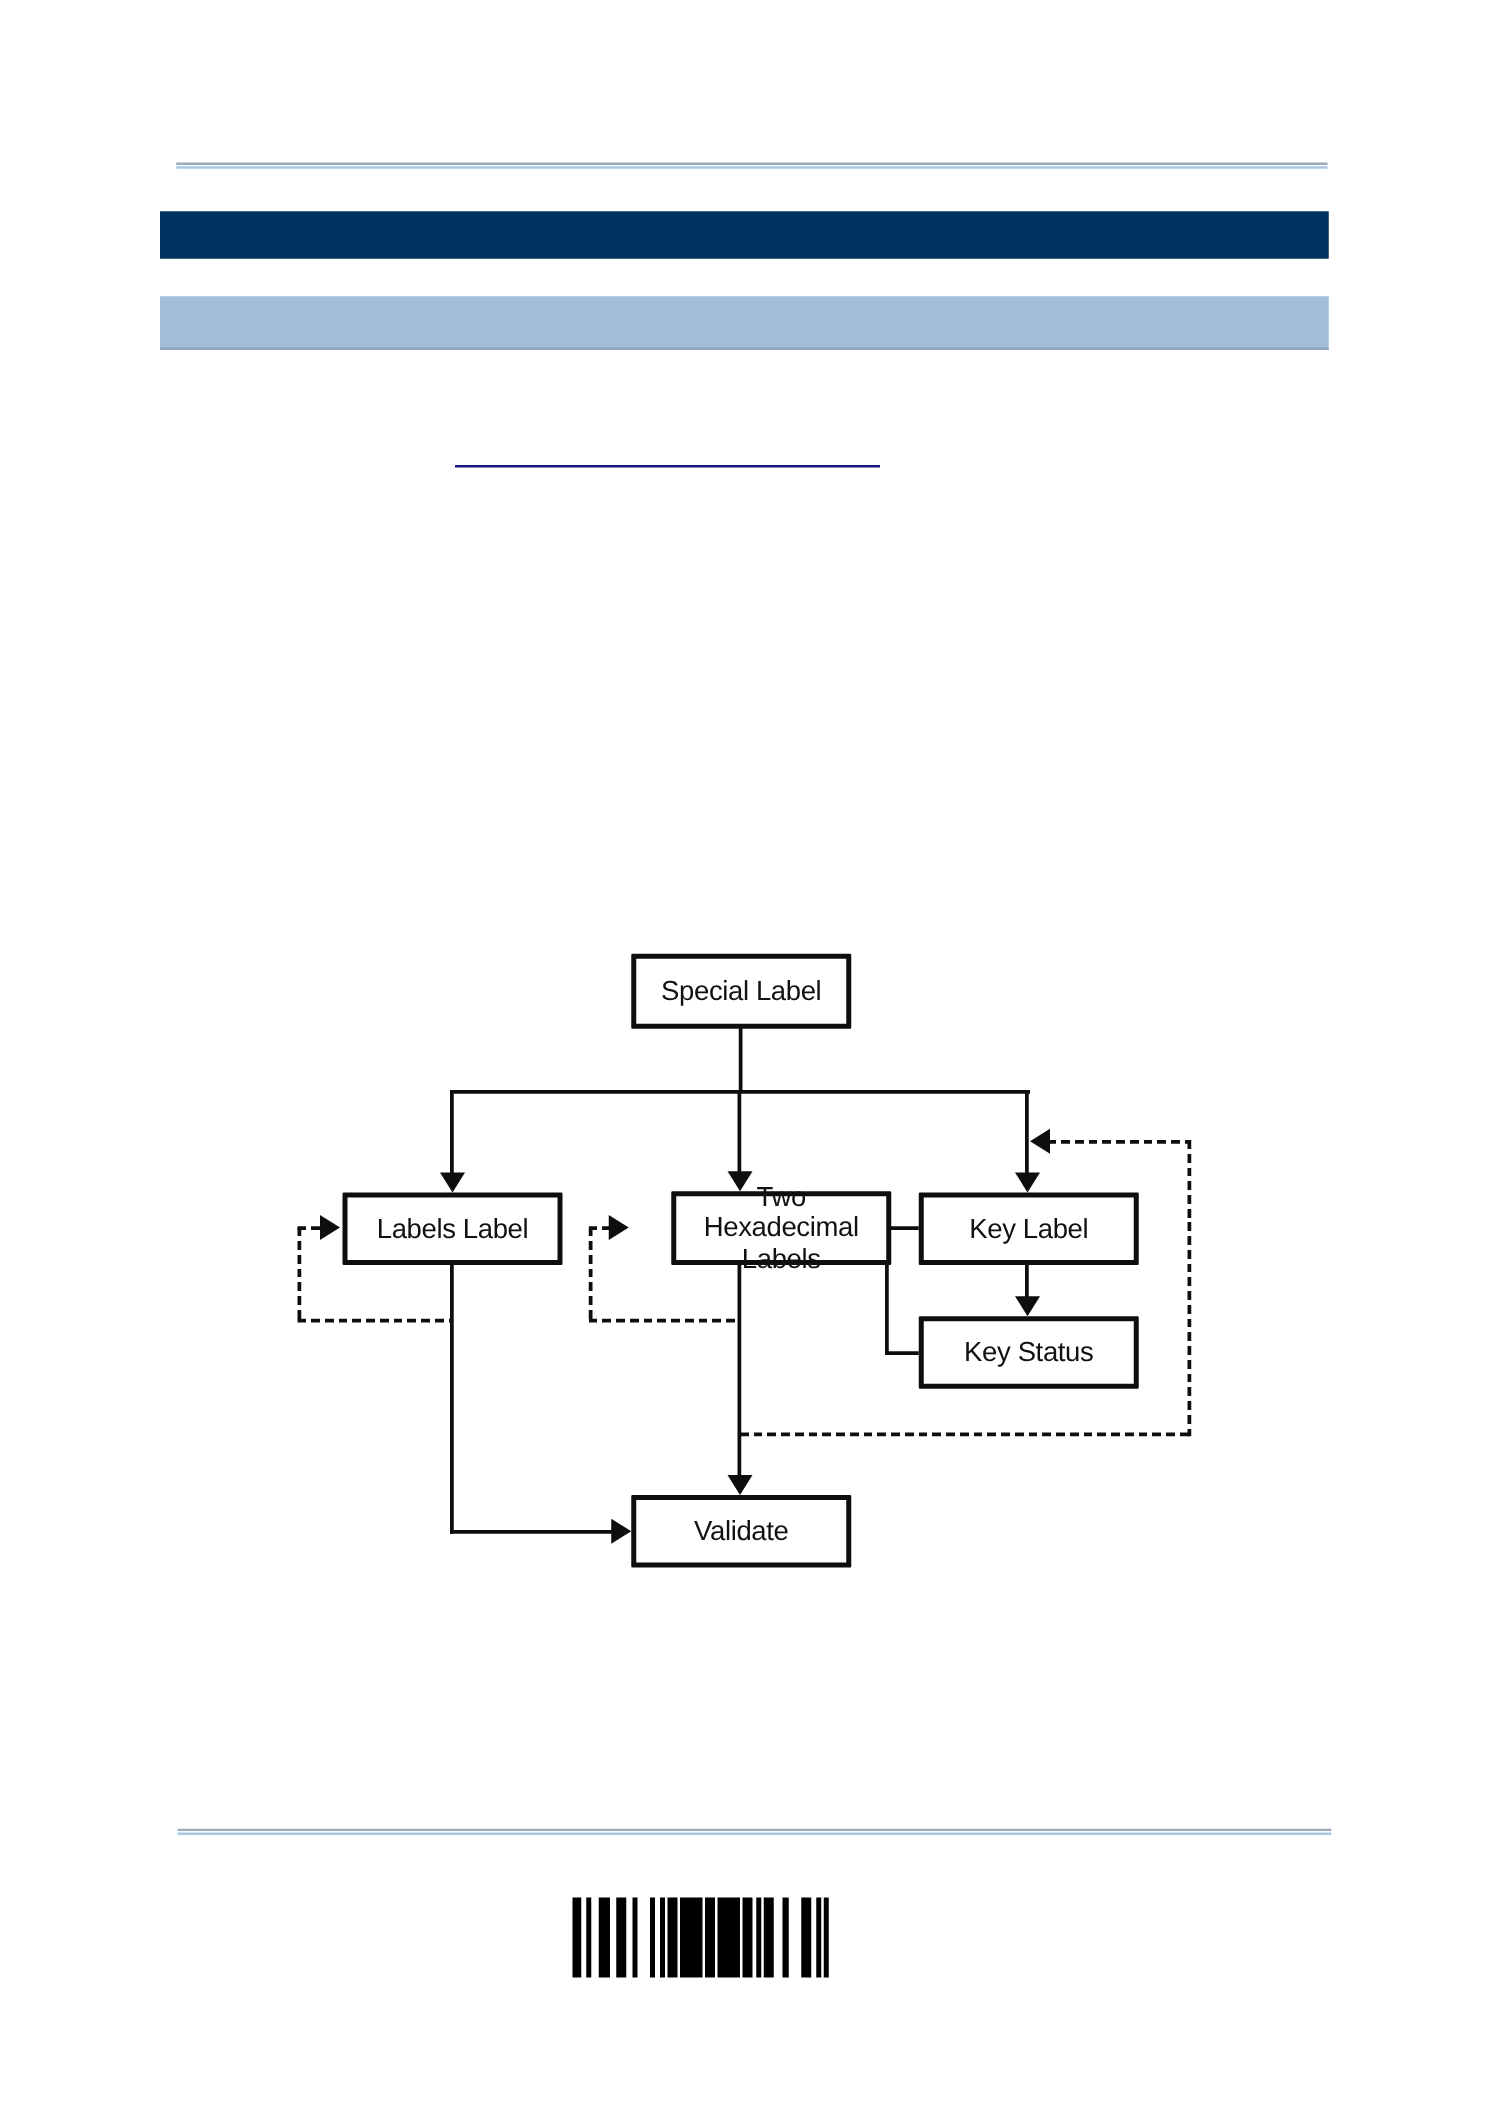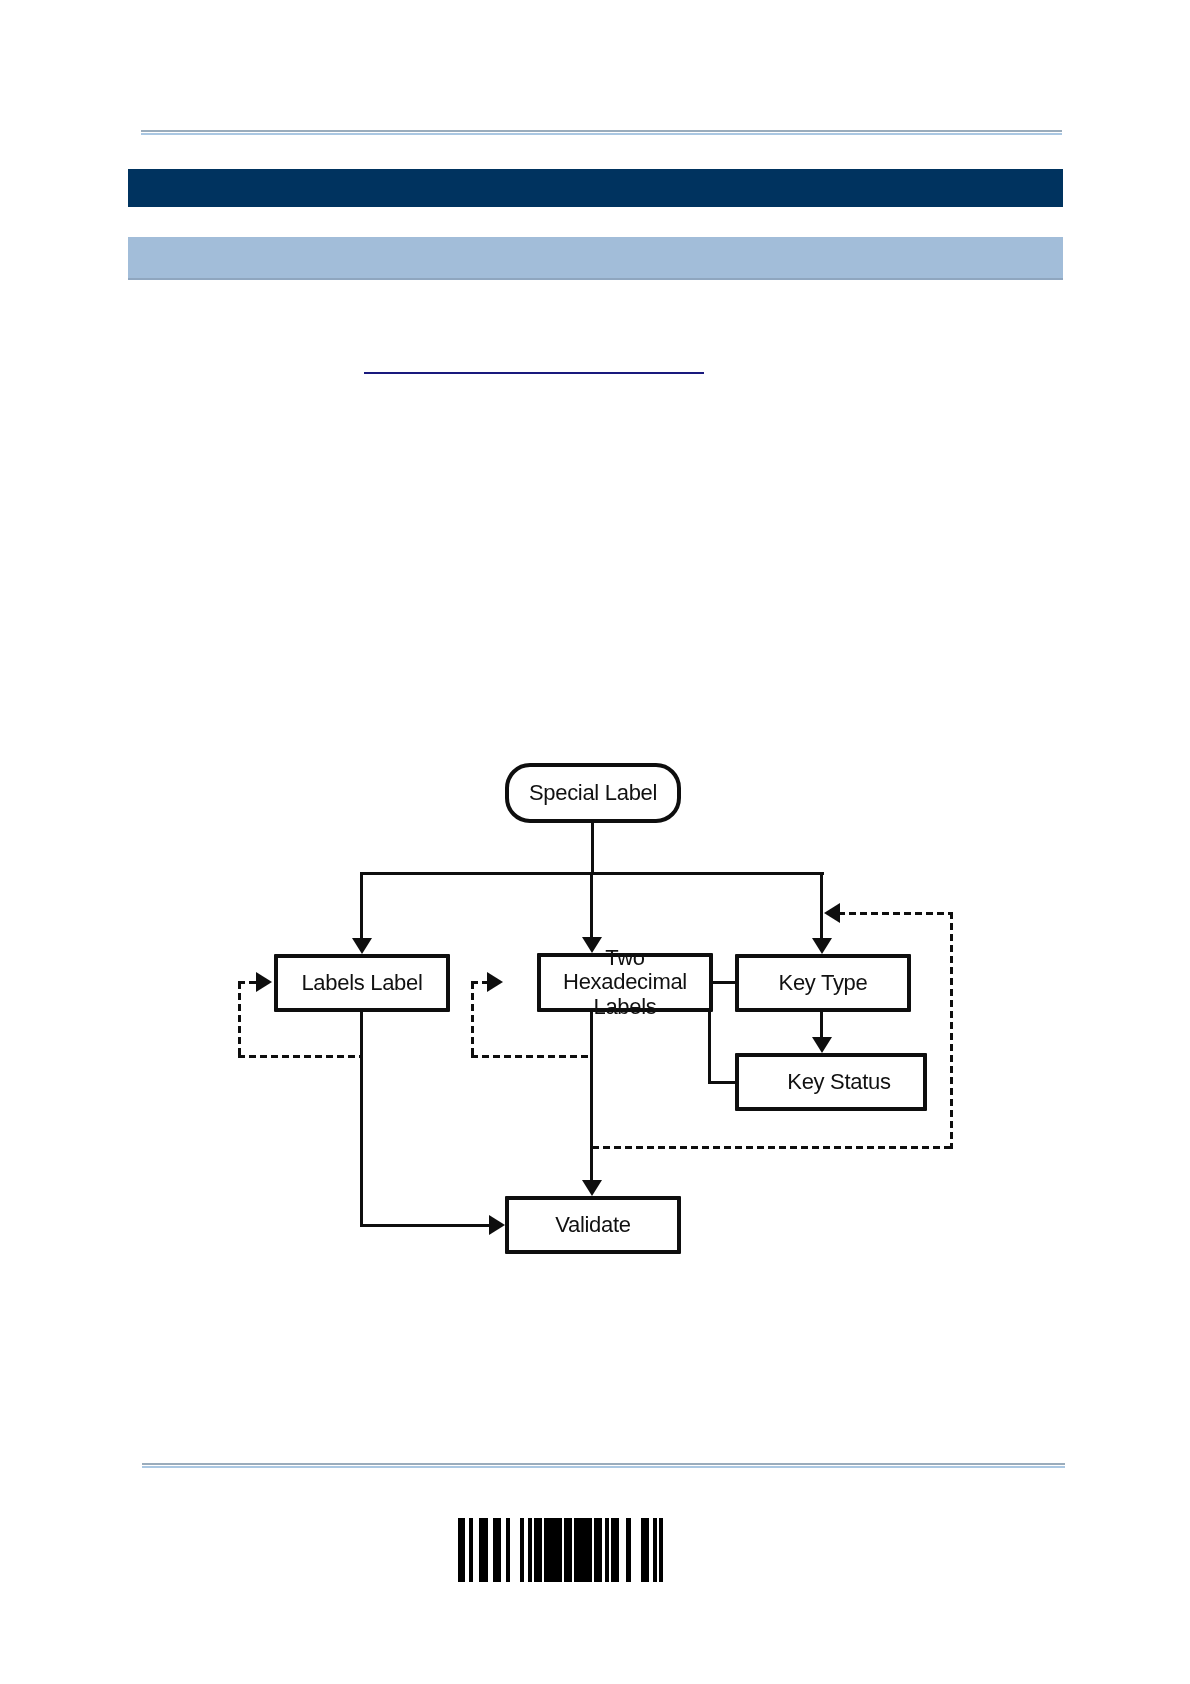--- a/index.html
+++ b/index.html
@@ -16,25 +16,25 @@
   .bar.dark{top:169px;height:38px;background:var(--title-bar);}
   .bar.light{top:237px;height:41px;background:var(--subtitle-bar);border-bottom:2px solid #8fa6bf;}
   .link-underline{position:absolute;left:364px;top:372px;width:340px;height:2px;background:var(--link);cursor:pointer;}
   
   .node{
     position:absolute;width:168px;height:50px;background:#fff;
     border:4px solid var(--ink);border-radius:1px;
     display:flex;align-items:center;justify-content:center;text-align:center;
     font-size:22px;line-height:1.12;color:#111;letter-spacing:-0.3px;
   }
-  .n-special{left:505px;top:763px;height:52px;border-radius:25px;}
+  .n-special{left:505px;top:763px;height:52px;}
   .n-decimal{left:274px;top:954px;}
   .n-twohex{left:505px;top:953px;height:51px;margin-left:32px;}
   .n-keytype{left:735px;top:954px;}
-  .n-keystatus{left:735px;top:1053px;padding-left:16px;}
+  .n-keystatus{left:735px;top:1053px;}
   .n-validate{left:505px;top:1196px;}
   .ln{position:absolute;background:var(--ink);}
   .dh{position:absolute;height:3px;background:repeating-linear-gradient(to right,var(--ink) 0 7px,transparent 7px 11px);}
   .dv{position:absolute;width:3px;background:repeating-linear-gradient(to bottom,var(--ink) 0 7px,transparent 7px 11px);}
   .arr{position:absolute;width:0;height:0;}
   .arr.down{border-left:10px solid transparent;border-right:10px solid transparent;border-top:16px solid var(--ink);}
   .arr.left{border-top:10px solid transparent;border-bottom:10px solid transparent;border-right:16px solid var(--ink);}
   .arr.right{border-top:10px solid transparent;border-bottom:10px solid transparent;border-left:16px solid var(--ink);}
   
   .barcode{position:absolute;left:458px;top:1518px;height:64px;display:flex;align-items:stretch;}
@@ -101,21 +101,21 @@
     <div class="node n-special">
       <span>Special Label</span>
     </div>
     <div class="node n-decimal">
       <span>Labels Label</span>
     </div>
     <div class="node n-twohex">
       <span>Two Hexadecimal Labels</span>
     </div>
     <div class="node n-keytype">
-      <span>Key Type</span>
+      <span>Key Label</span>
     </div>
     <div class="node n-keystatus">
       <span>Key Status</span>
     </div>
     <div class="node n-validate">
       <span>Validate</span>
     </div>
   </div>
 
   <div class="dbl-rule" style="left:142px;top:1463px;width:923px;">

